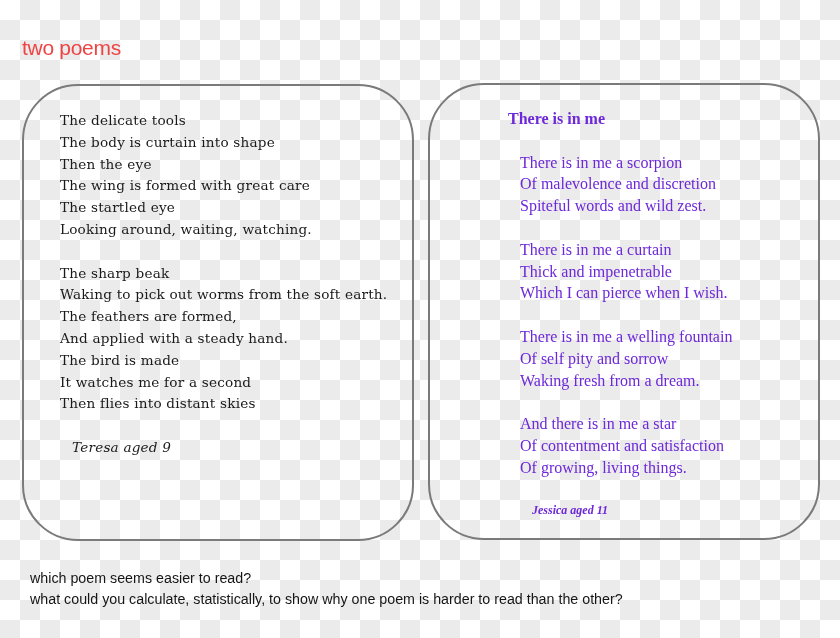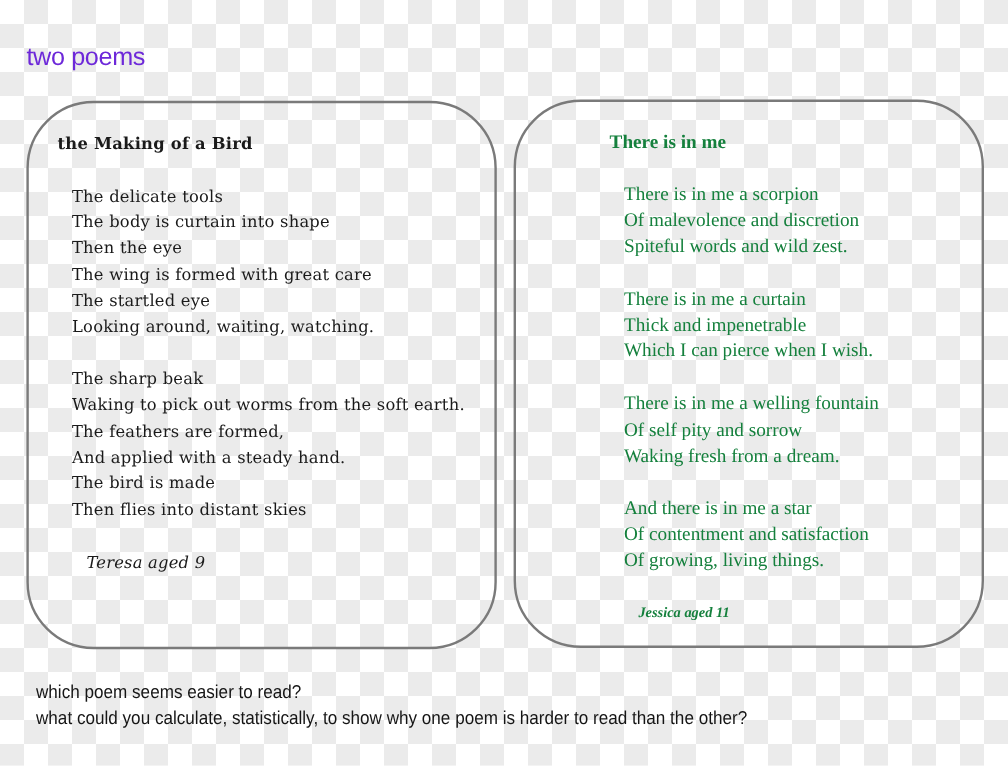--- a/index.html
+++ b/index.html
@@ -9,36 +9,36 @@
       background-image:
         linear-gradient(45deg, #ebebeb 25%, transparent 25%, transparent 75%, #ebebeb 75%),
         linear-gradient(45deg, #ebebeb 25%, transparent 25%, transparent 75%, #ebebeb 75%);
       background-size: 40px 40px;
       background-position: 0 0, 20px 20px;
       font-family: "Liberation Sans", sans-serif;
       color: #111;
     }
     .title {
       position: absolute; left: 22px; top: 36px;
-      font-family: "Liberation Sans", sans-serif; font-size: 21px; color: #6d28d9;
+      font-family: "Liberation Sans", sans-serif; font-size: 21px; color: #ef4444;
       letter-spacing: -0.3px;
     }
     .box {
       position: absolute; border: 2px solid #7a7a7a; border-radius: 56px;
       box-sizing: border-box;
     }
     #box-left { left: 22px; top: 84px; width: 392px; height: 457px; }
     #box-right { left: 428px; top: 83px; width: 392px; height: 457px; }
     .poem {
       position: absolute;
       font-family: "DejaVu Serif", serif; color: #1a1a1a;
     }
     #poem-left { left: 48px; top: 110px; font-size: 13.6px; line-height: 21.8px; letter-spacing: 0.2px; }
     #poem-left .ptitle { font-weight: bold; margin-bottom: 21.8px; }
-    #poem-right { left: 508px; top: 108px; font-family: "Liberation Serif", serif; font-size: 16px; line-height: 21.8px; color: #15803d; }
+    #poem-right { left: 508px; top: 108px; font-family: "Liberation Serif", serif; font-size: 16px; line-height: 21.8px; color: #6d28d9; }
     #poem-right .ptitle { font-weight: bold; margin-bottom: 21.8px; }
     .stanza { margin-bottom: 21.8px; margin-left: 12px; }
     .line { white-space: nowrap; display: block; }
     .author { font-style: italic; display: block; margin-left: 24px; }
     #poem-left .author { margin-top: 0; }
     #poem-right .author { font-size: 12px; font-weight: bold; }
     .question {
       position: absolute; left: 30px; font-size: 15.5px; color: #151515;
       font-family: "Liberation Sans", sans-serif; white-space: nowrap;
       transform-origin: left top;
@@ -48,35 +48,35 @@
   </style>
 </head>
 <body>
 
 <div class="title">two poems</div>
 
 <div class="box" id="box-left"></div>
 <div class="box" id="box-right"></div>
 
 <div class="poem" id="poem-left">
-  <div class="ptitle">the Making of a Bird</div>
   <div class="stanza">
     <span class="line">The delicate tools</span>
     <span class="line">The body is curtain into shape</span>
     <span class="line">Then the eye</span>
     <span class="line">The wing is formed with great care</span>
     <span class="line">The startled eye</span>
     <span class="line">Looking around, waiting, watching.</span>
   </div>
   <div class="stanza">
     <span class="line">The sharp beak</span>
     <span class="line">Waking to pick out worms from the soft earth.</span>
     <span class="line">The feathers are formed,</span>
     <span class="line">And applied with a steady hand.</span>
     <span class="line">The bird is made</span>
+    <span class="line">It watches me for a second</span>
     <span class="line">Then flies into distant skies</span>
   </div>
   <span class="author">Teresa aged 9</span>
 </div>
 
 <div class="poem" id="poem-right">
   <div class="ptitle">There is in me</div>
   <div class="stanza">
     <span class="line">There is in me a scorpion</span>
     <span class="line">Of malevolence and discretion</span>

